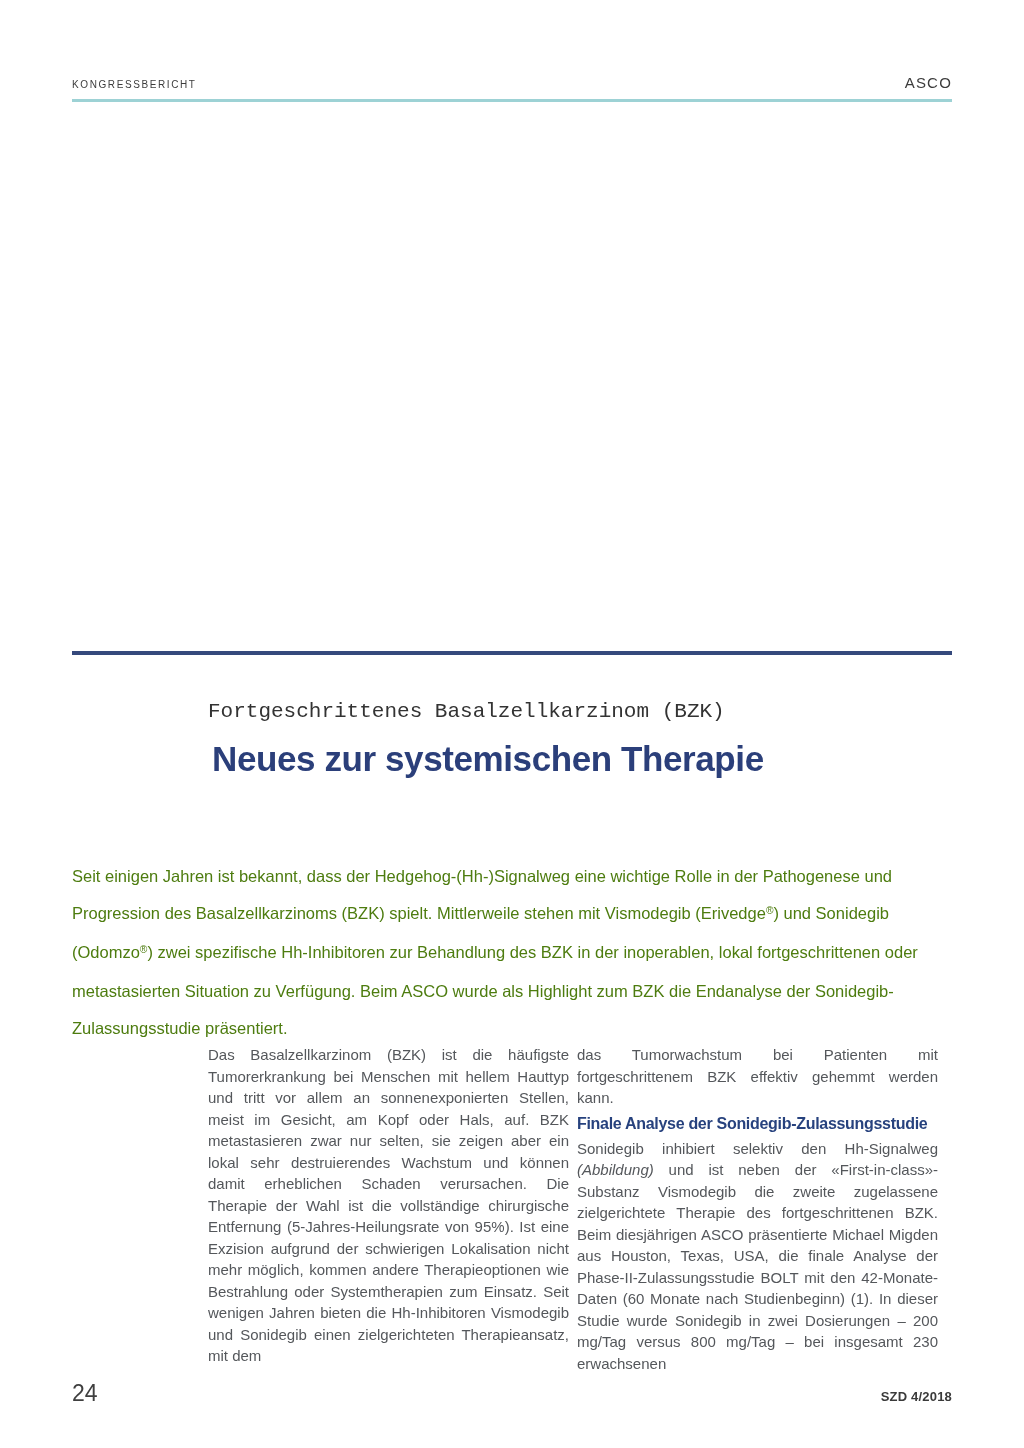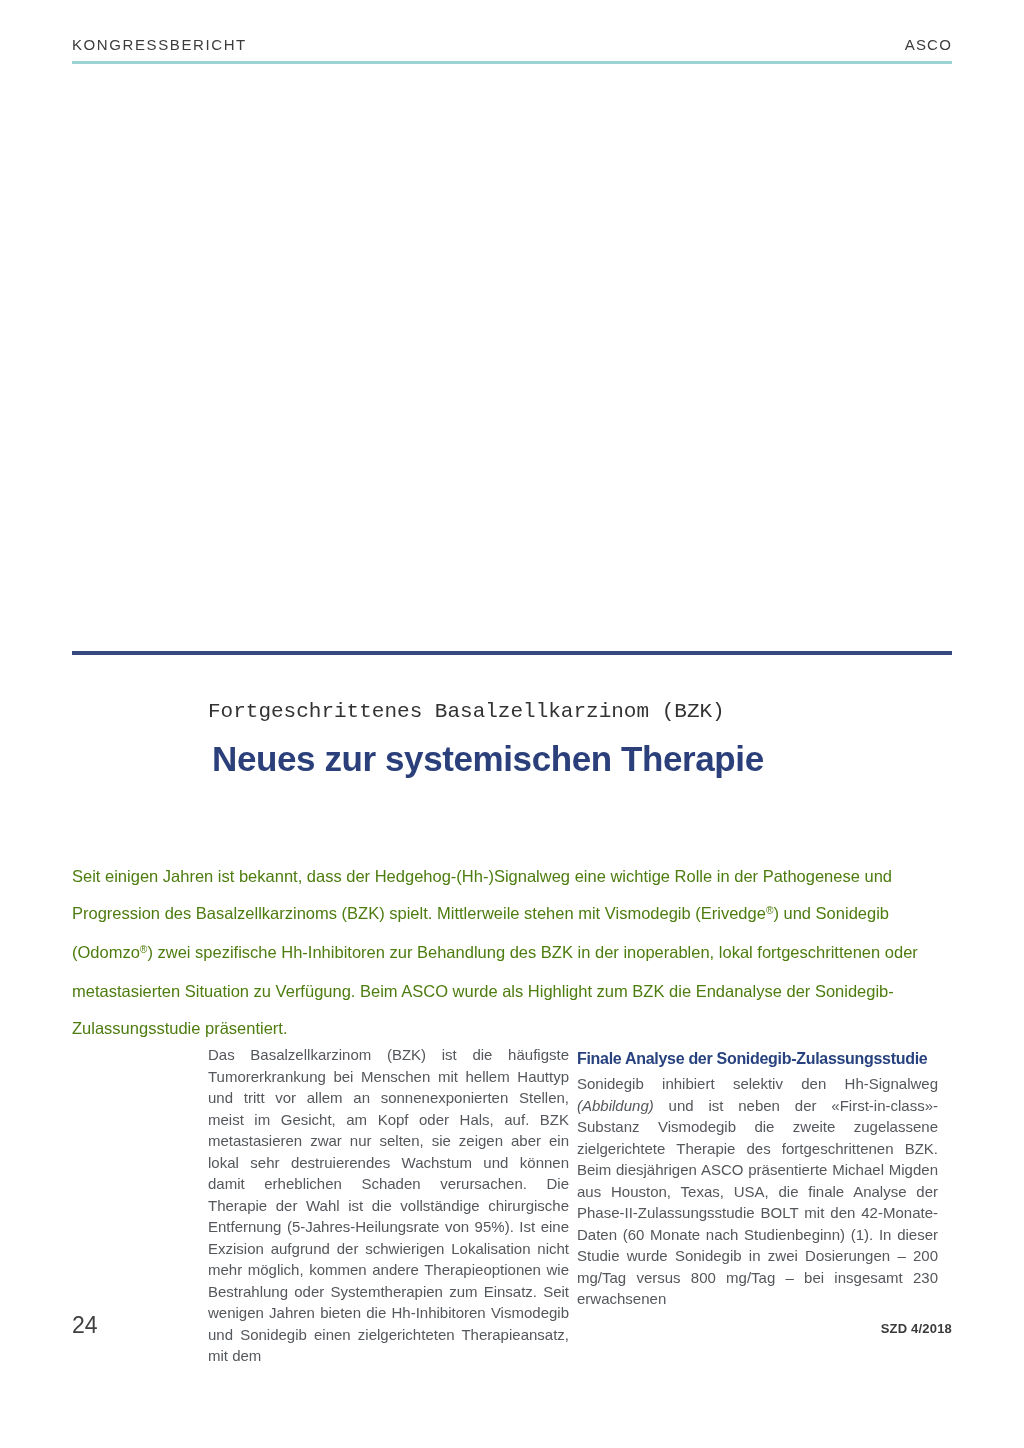--- a/index.html
+++ b/index.html
@@ -23,23 +23,24 @@
     left: 72px;
     width: 880px;
     top: 36px;
     display: flex;
     justify-content: space-between;
     align-items: baseline;
     padding-bottom: 8px;
     border-bottom: 3px solid #9dd2d5;
   }
   .header .section-label {
-    font-size: 15px;
+    font-size: 10px;
     letter-spacing: 1.6px;
     color: #3c3c3c;
+    margin-top: 43px;
   }
   .header .topic-label {
     font-size: 15px;
     letter-spacing: 1.2px;
     color: #3c3c3c;
   }
 
   
   .article-rule {
     position: absolute;
@@ -119,21 +120,21 @@
     white-space: nowrap;
     color: #27427e;
     margin: 3px 0 2px 0;
   }
 
   
   .footer {
     position: absolute;
     left: 72px;
     width: 880px;
-    top: 1312px;
+    top: 1380px;
     display: flex;
     justify-content: space-between;
     align-items: baseline;
   }
   .page-number {
     font-size: 23px;
     color: #3f3f3f;
   }
   .journal-issue {
     font-size: 13px;
@@ -160,20 +161,21 @@
     <h1 class="title"><span>Neues zur systemischen Therapie</span><br></h1>
   </div>
 
   <div class="lead"><span>Seit einigen Jahren ist bekannt, dass der Hedgehog-(Hh-)Signalweg eine wichtige Rolle in der Pathogenese und Progression des Basalzellkarzinoms (BZK) spielt. Mittlerweile stehen mit Vismodegib (Erivedge</span><span class="sup">®</span><span>) und Sonidegib (Odomzo</span><span class="sup">®</span><span>) zwei spezifische Hh-Inhibitoren zur Behandlung des BZK in der inoperablen, lokal fortgeschrittenen oder metastasierten Situation zu Verfügung. Beim ASCO wurde als Highlight zum BZK die Endanalyse der Sonidegib-Zulassungsstudie präsentiert.</span></div>
 
   <div class="columns">
     <div class="body-col">
       <p>Das Basalzellkarzinom (BZK) ist die häufigste Tumorerkrankung bei Menschen mit hellem Hauttyp und tritt vor allem an sonnenexponierten Stellen, meist im Gesicht, am Kopf oder Hals, auf. BZK metastasieren zwar nur selten, sie zeigen aber ein lokal sehr destruierendes Wachstum und können damit erheblichen Schaden verursachen. Die Therapie der Wahl ist die vollständige chirurgische Entfernung (5-Jahres-Heilungsrate von 95%). Ist eine Exzision aufgrund der schwierigen Lokalisation nicht mehr möglich, kommen andere Therapieoptionen wie Bestrahlung oder Systemtherapien zum Einsatz. Seit wenigen Jahren bieten die Hh-Inhibitoren Vismodegib und Sonidegib einen zielgerichteten Therapieansatz, mit dem</p>
     </div>
     <div class="body-col">
+      <p>das Tumorwachstum bei Patienten mit fortgeschrittenem BZK effektiv gehemmt werden kann.</p>
       <h2 class="section-heading">Finale Analyse der Sonidegib-Zulassungsstudie</h2>
       <p><span>Sonidegib inhibiert selektiv den Hh-Signalweg </span><span class="it">(Abbildung)</span><span> und ist neben der «First-in-class»-Substanz Vismodegib die zweite zugelassene zielgerichtete Therapie des fortgeschrittenen BZK. Beim diesjährigen ASCO präsentierte Michael Migden aus Houston, Texas, USA, die finale Analyse der Phase-II-Zulassungsstudie BOLT mit den 42-Monate-Daten (60 Monate nach Studienbeginn) (1). In dieser Studie wurde Sonidegib in zwei Dosierungen – 200 mg/Tag versus 800 mg/Tag – bei insgesamt 230 erwachsenen</span></p>
     </div>
   </div>
 
   <div class="footer">
     <span class="page-number">24</span>
     <span class="journal-issue">SZD 4/2018</span>
   </div>
 

